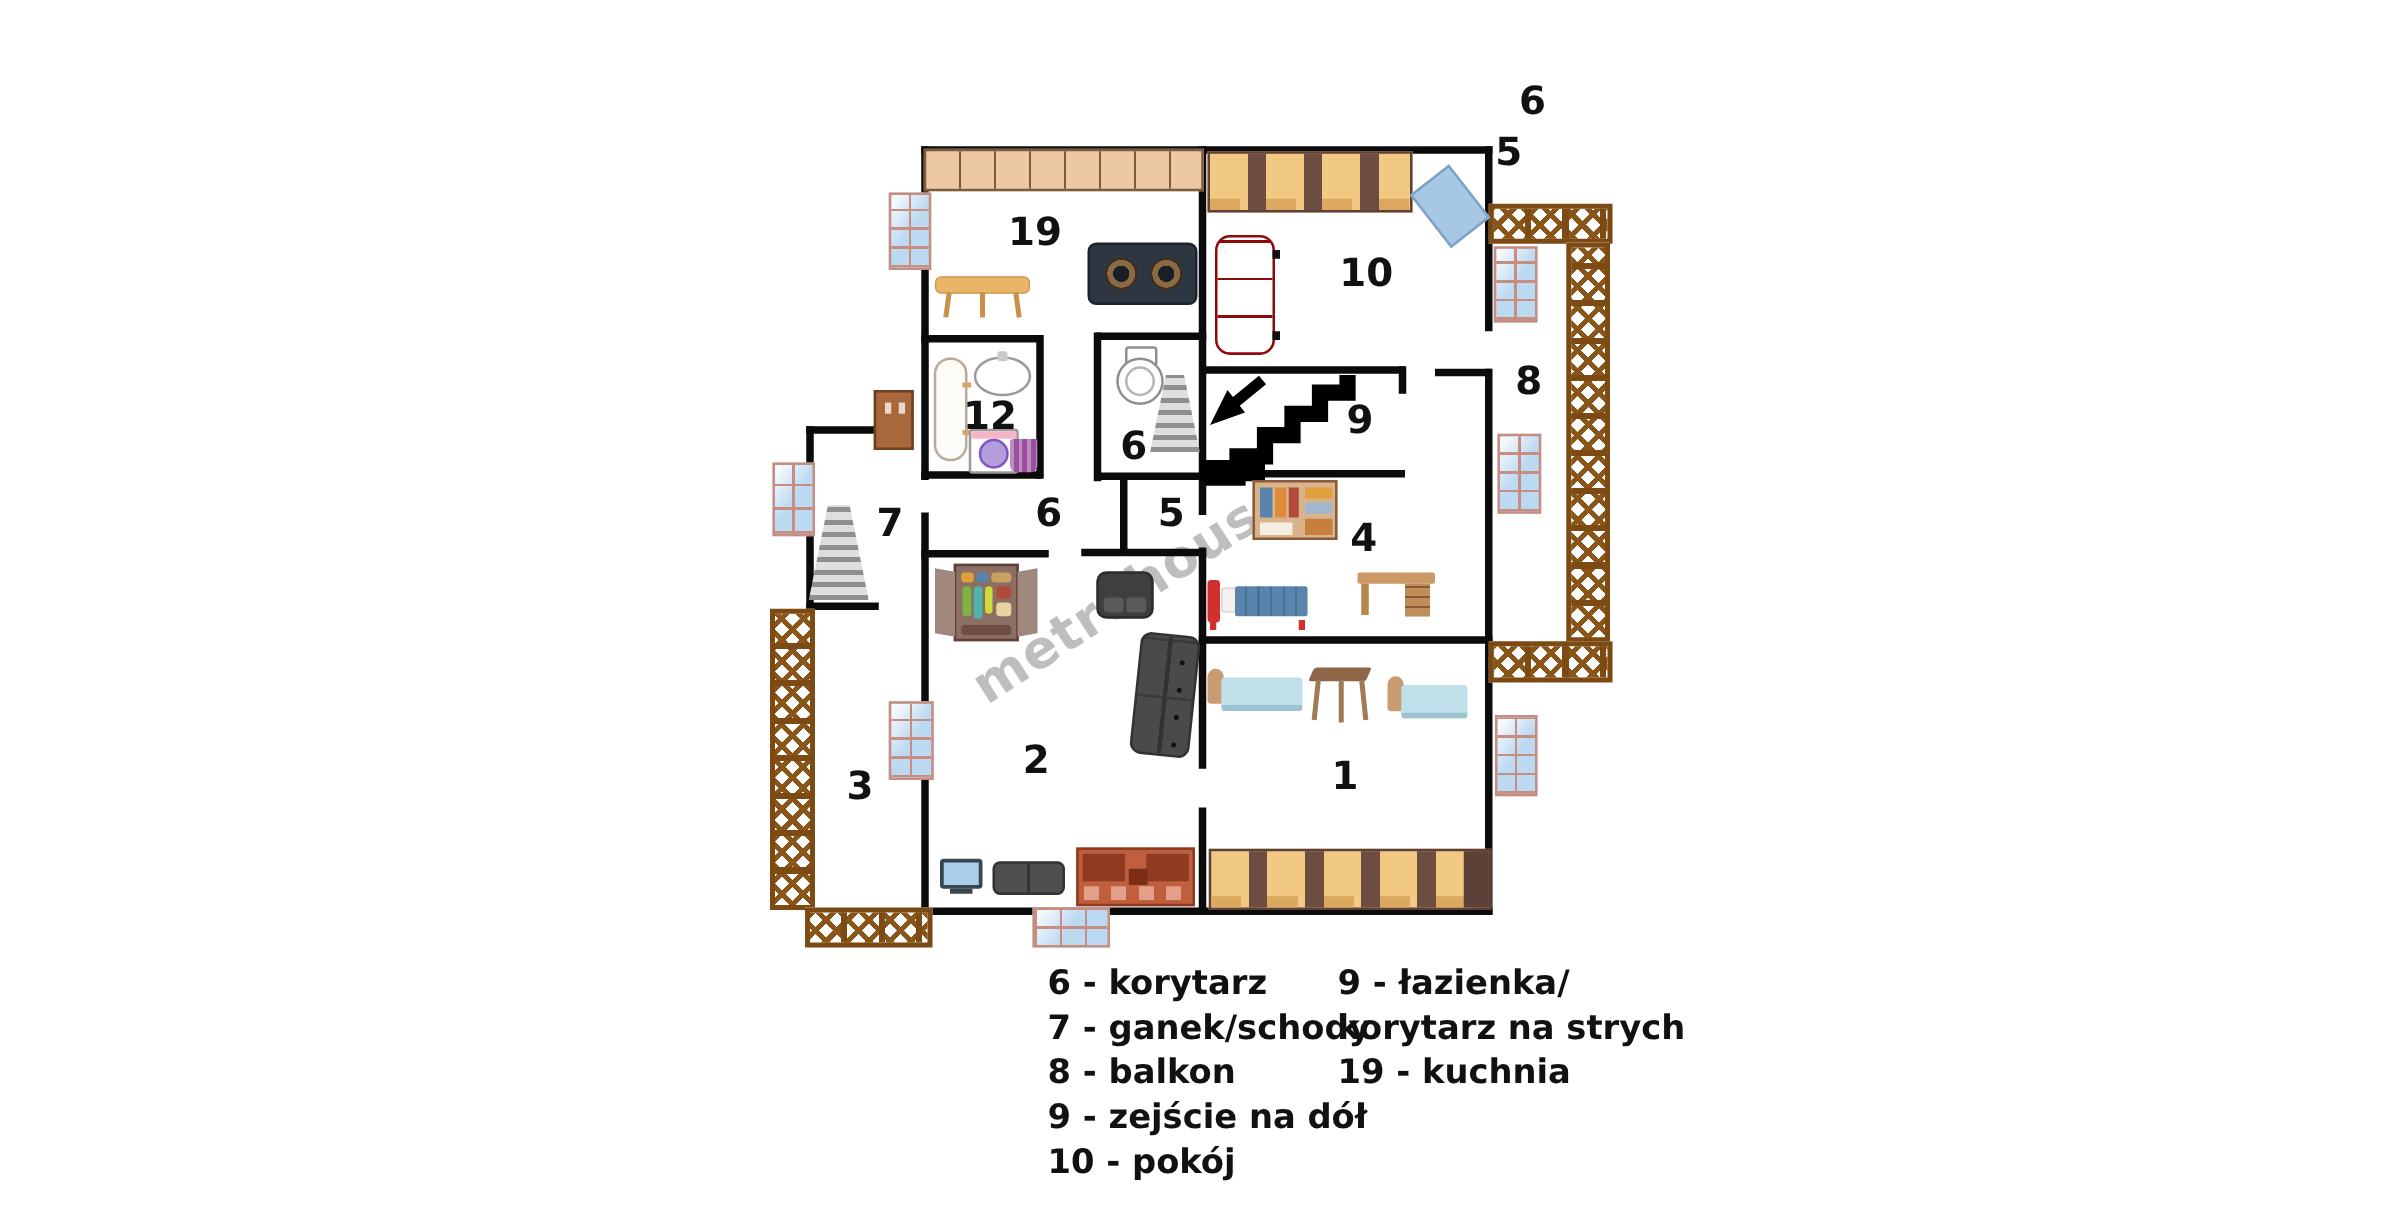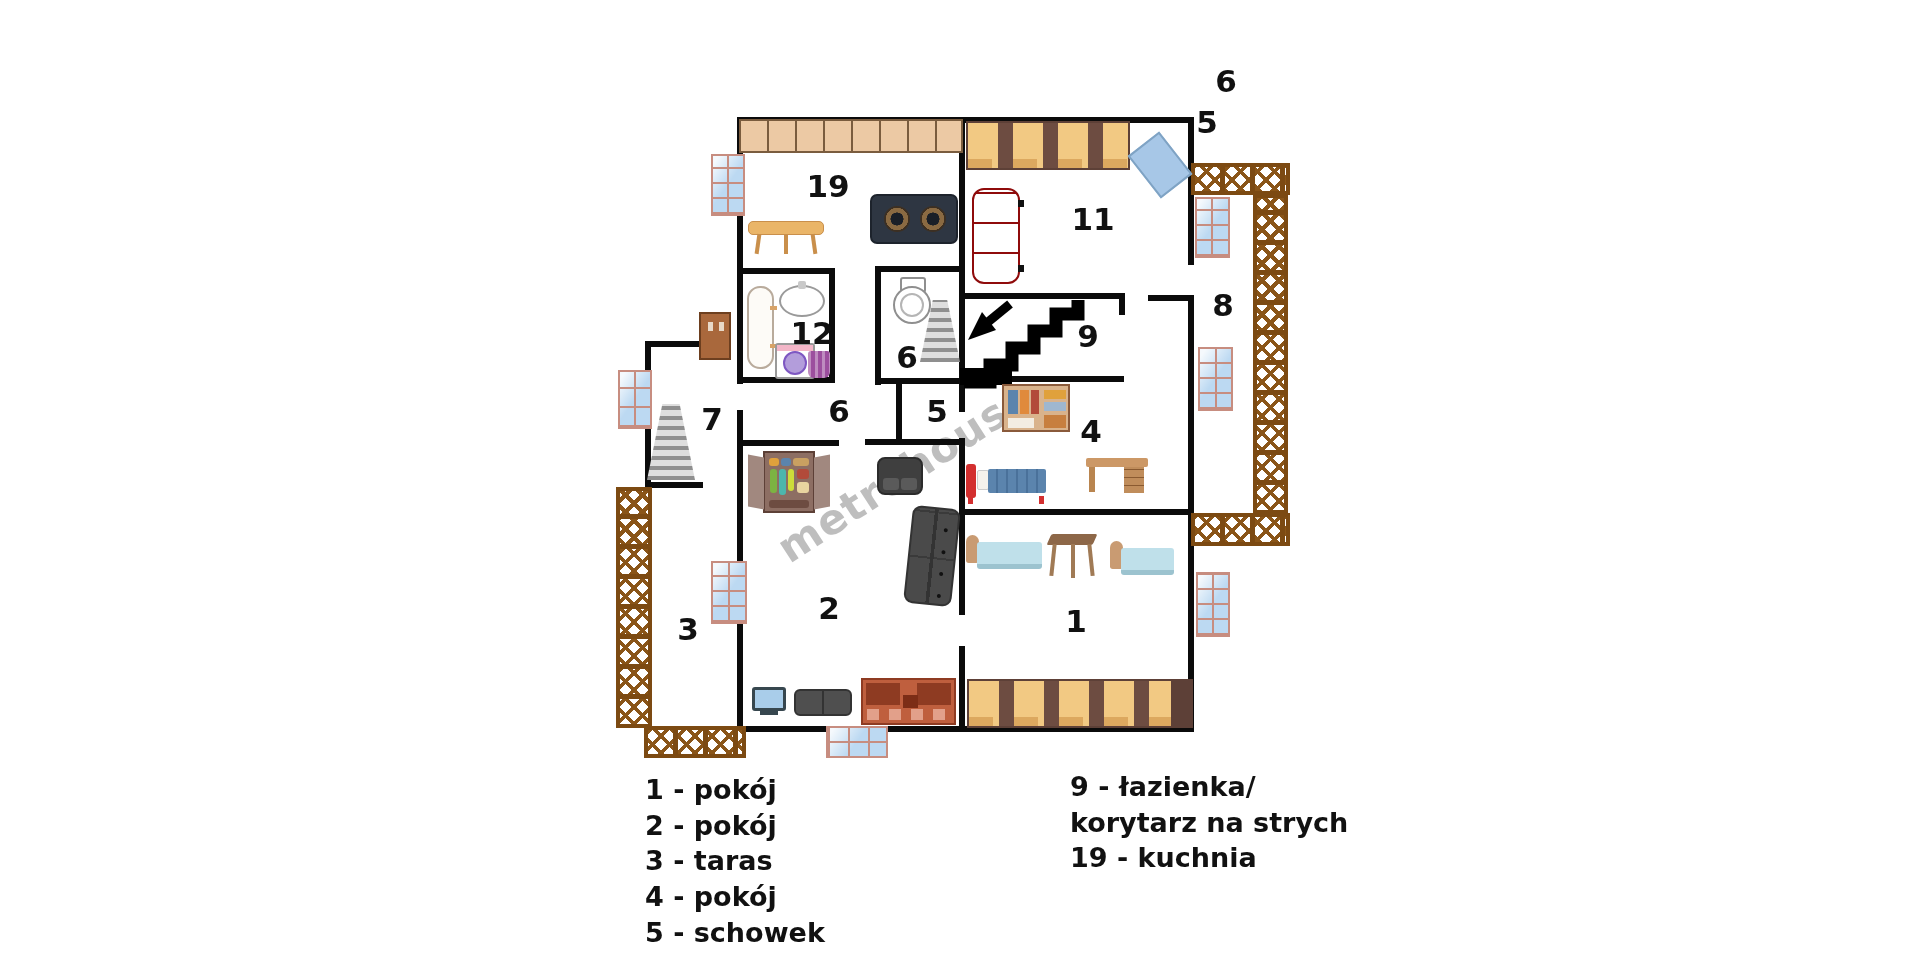--- a/index.html
+++ b/index.html
@@ -293,41 +293,41 @@
       <div class="mat"></div>
   </div>
   <div class="abs wardrobe-row" style="left:967px;top:679px;width:226px;height:49px">
     <div class="base"></div>
     <div class="blk" style="right:0;top:0;width:20px;height:100%;background:#5d4037"></div>
   </div>
 
   <div class="stairs-gray" style="left:647px;top:404px;width:48px;height:76px"></div>
 
   <div class="room-num" style="left:828px;top:186px">19</div>
-  <div class="room-num" style="left:1093px;top:219px">11</div>
-  <div class="room-num" style="left:812px;top:333px">12</div>
+  <div class="room-num" style="left:1093px;top:219px">10</div>
+  <div class="room-num" style="left:792px;top:333px">12</div>
   <div class="room-num" style="left:907px;top:357px">6</div>
   <div class="room-num" style="left:1088px;top:336px">9</div>
   <div class="room-num" style="left:1223px;top:305px">8</div>
   <div class="room-num" style="left:712px;top:419px">7</div>
   <div class="room-num" style="left:839px;top:411px">6</div>
   <div class="room-num" style="left:937px;top:411px">5</div>
   <div class="room-num" style="left:1091px;top:431px">4</div>
   <div class="room-num" style="left:688px;top:629px">3</div>
   <div class="room-num" style="left:829px;top:608px">2</div>
   <div class="room-num" style="left:1076px;top:621px">1</div>
   <div class="room-num" style="left:1226px;top:81px">6</div>
   <div class="room-num" style="left:1207px;top:122px">5</div>
 
-  <div class="legend-col" style="left:645px;top:772px">
-    <div>1 -  pokój</div>
-    <div>2 - pokój</div>
-    <div>3 - taras</div>
-    <div>4 - pokój</div>
-    <div>5 - schowek</div>
+  <div class="legend-col" style="left:838px;top:769px">
+    <div>6 - korytarz</div>
+    <div>7 - ganek/schody</div>
+    <div>8 - balkon</div>
+    <div>9 - zejście na dół</div>
+    <div>10 - pokój</div>
   </div>
   <div class="legend-col" style="left:1070px;top:769px">
     <div>9 - łazienka/</div>
     <div>korytarz na strych</div>
     <div>19 - kuchnia</div>
   </div>
 
 </div>
 
 </body></html>

